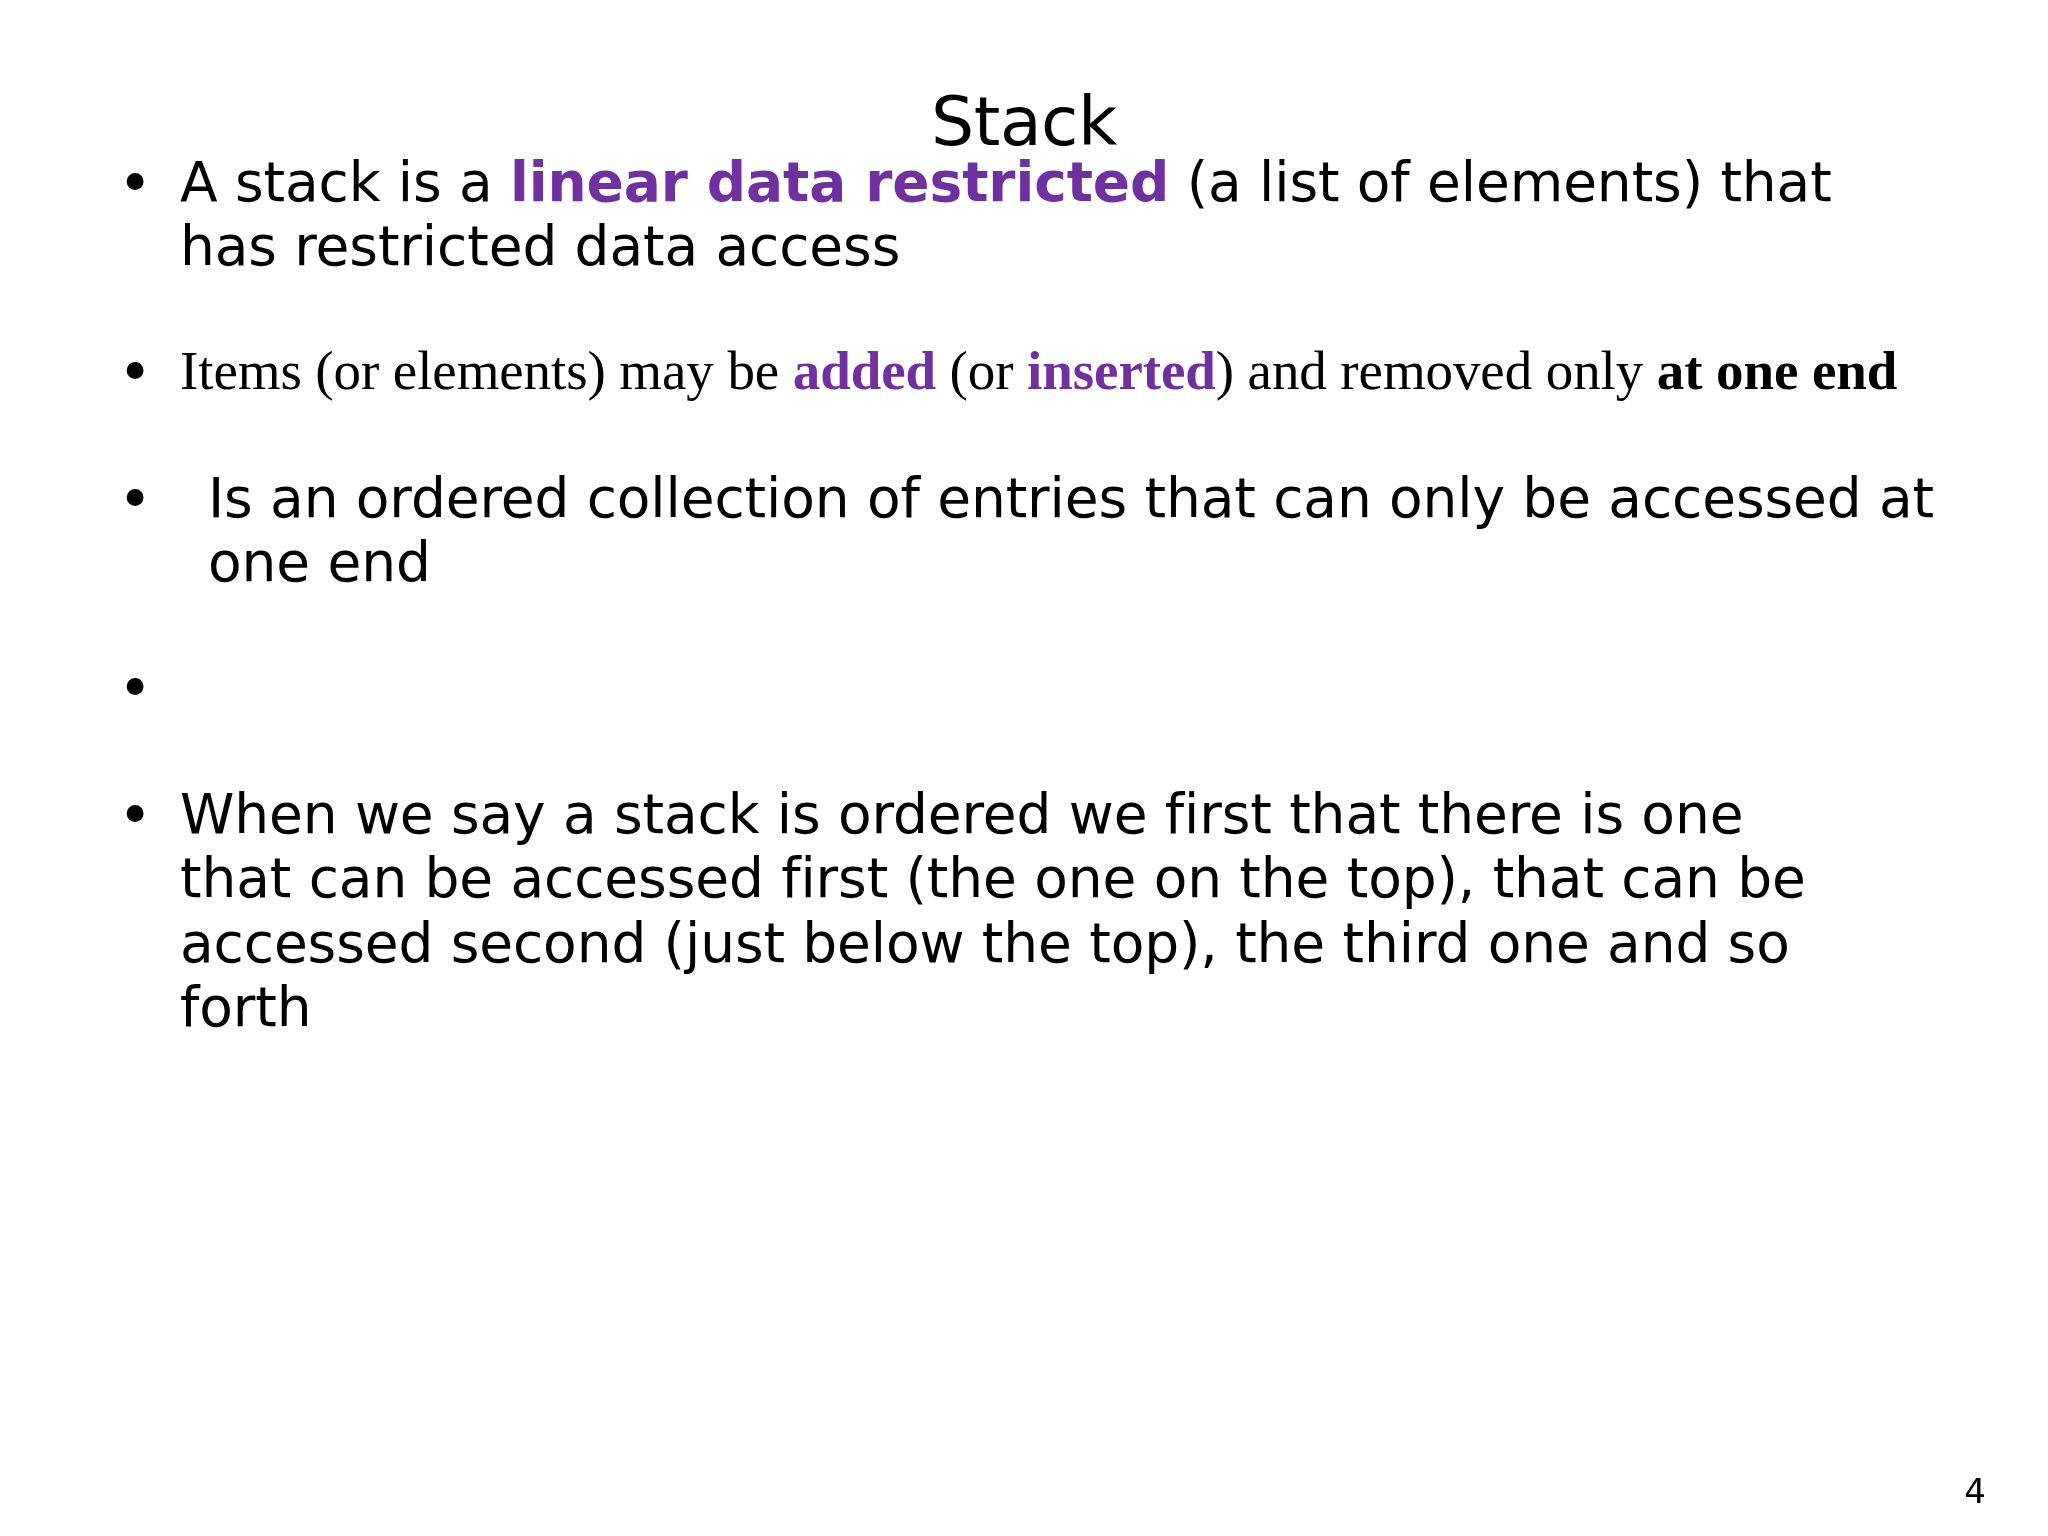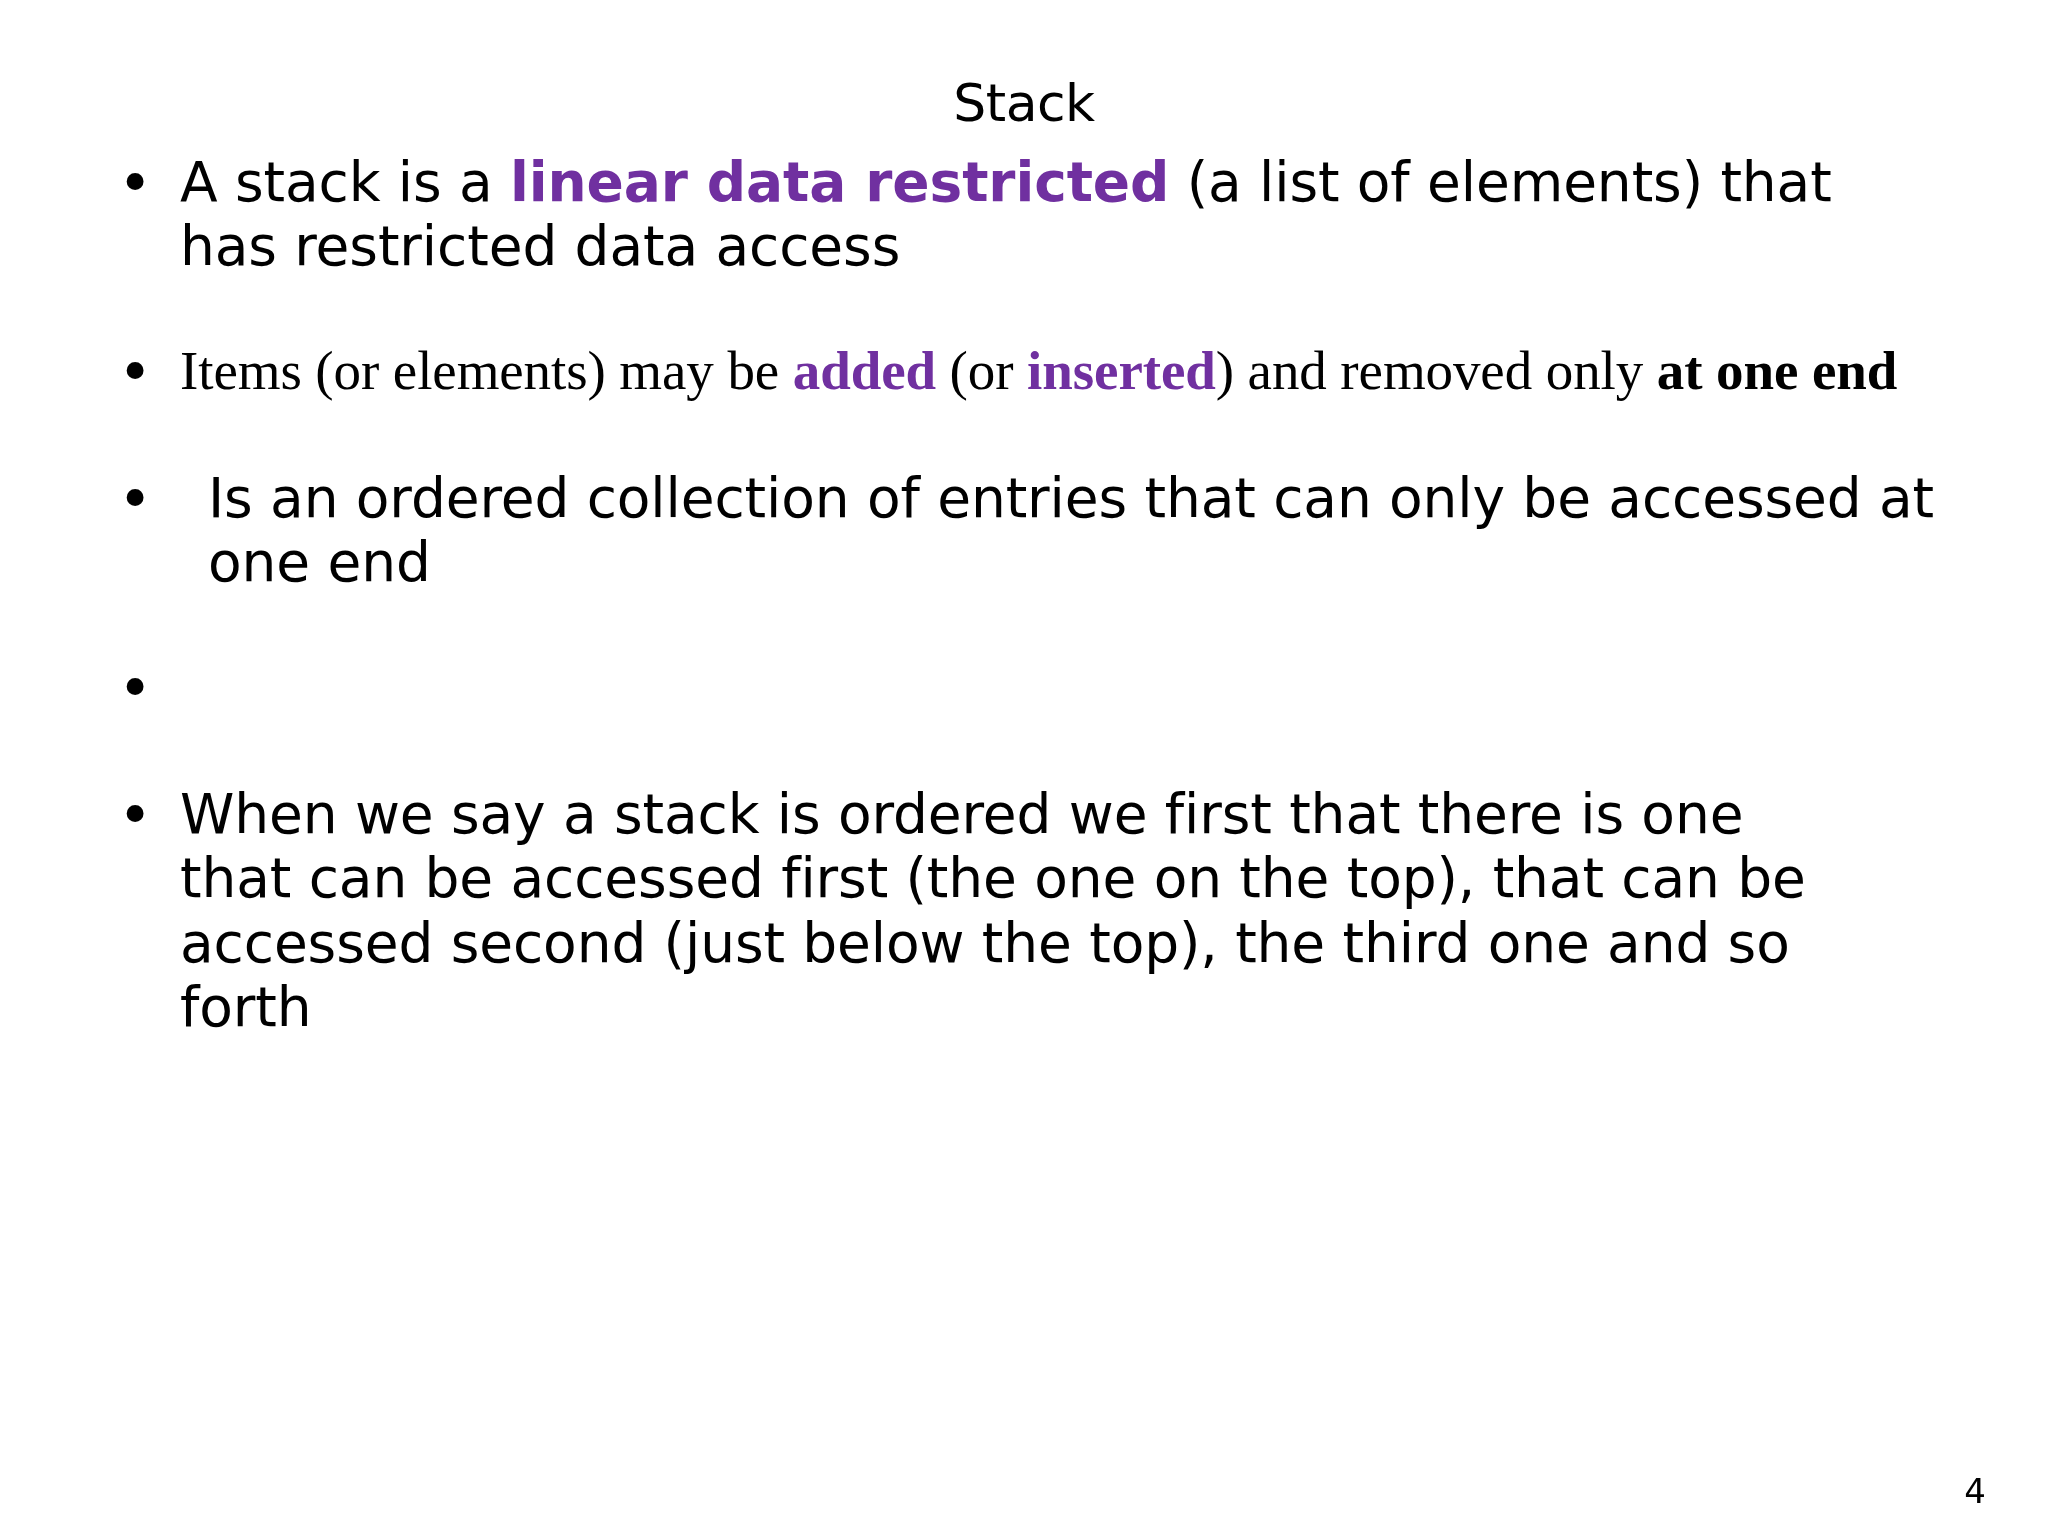--- a/index.html
+++ b/index.html
@@ -21,21 +21,21 @@
     width: 2048px;
     height: 1536px;
     background: #ffffff;
   }
   .slide-title {
     position: absolute;
     left: 0;
     top: 42px;
     width: 2048px;
     text-align: center;
-    font-size: 52px;
+    font-size: 68px;
     line-height: 1.0;
     font-weight: normal;
     color: #000000;
     letter-spacing: -0.5px;
   }
   .body-block {
     position: absolute;
     left: 108px;
     top: 150px;
     width: 1860px;

